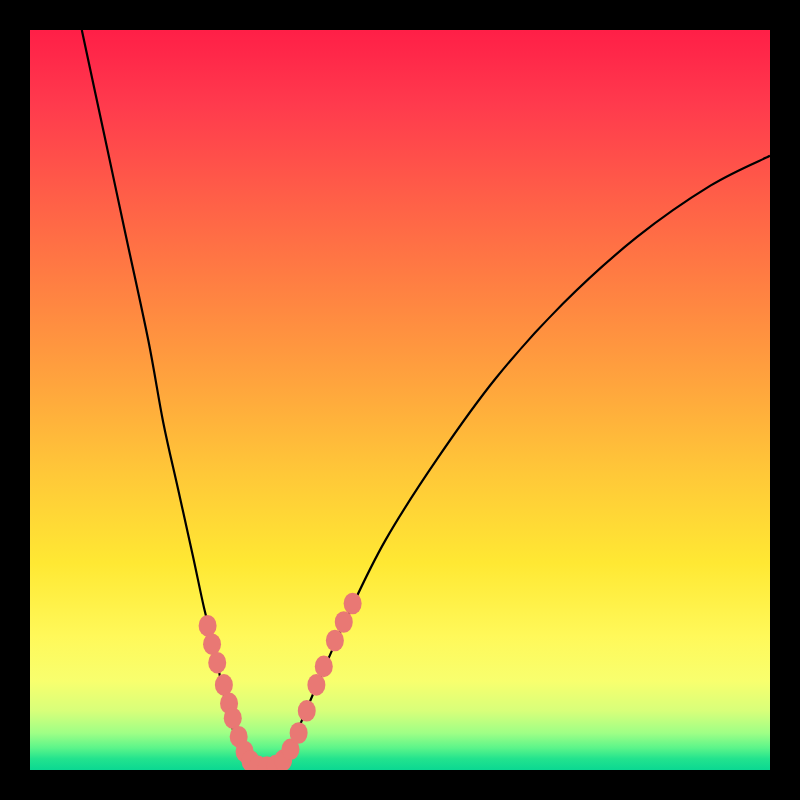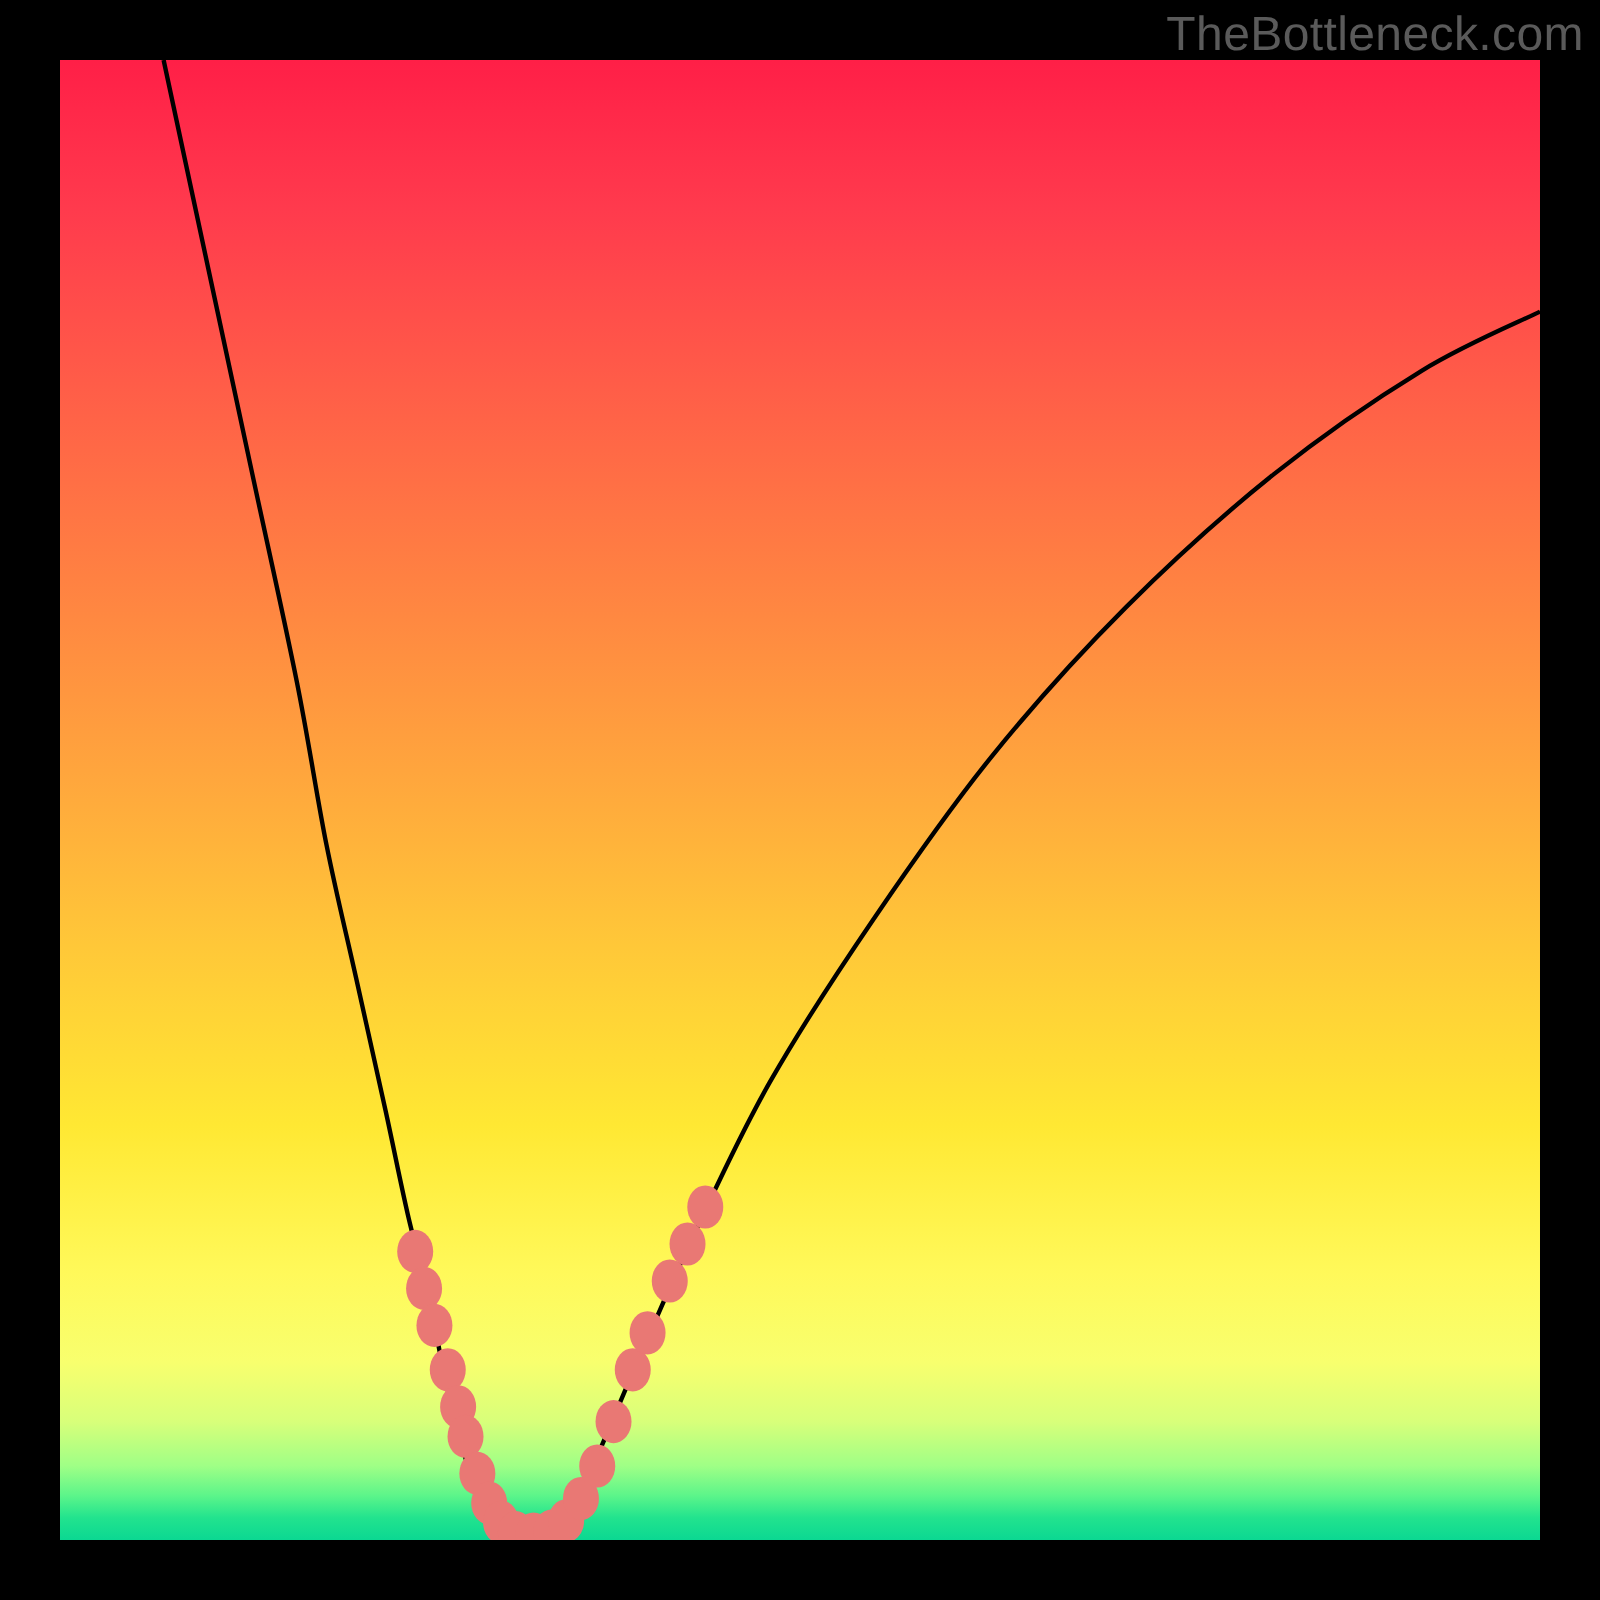--- a/index.html
+++ b/index.html
@@ -87,14 +87,13 @@
           <ellipse cx="268.62" cy="703.00" rx="9.0" ry="10.8" fill="#e97874"></ellipse>
           <ellipse cx="276.76" cy="680.80" rx="9.0" ry="10.8" fill="#e97874"></ellipse>
           <ellipse cx="286.38" cy="654.90" rx="9.0" ry="10.8" fill="#e97874"></ellipse>
           <ellipse cx="293.78" cy="636.40" rx="9.0" ry="10.8" fill="#e97874"></ellipse>
           <ellipse cx="304.88" cy="610.50" rx="9.0" ry="10.8" fill="#e97874"></ellipse>
           <ellipse cx="313.76" cy="592.00" rx="9.0" ry="10.8" fill="#e97874"></ellipse>
           <ellipse cx="322.64" cy="573.50" rx="9.0" ry="10.8" fill="#e97874"></ellipse>
         </g>
     </svg>
   </div>
-  <div class="watermark">TheBottleneck.com</div>
 </div>
 
 </body></html>

